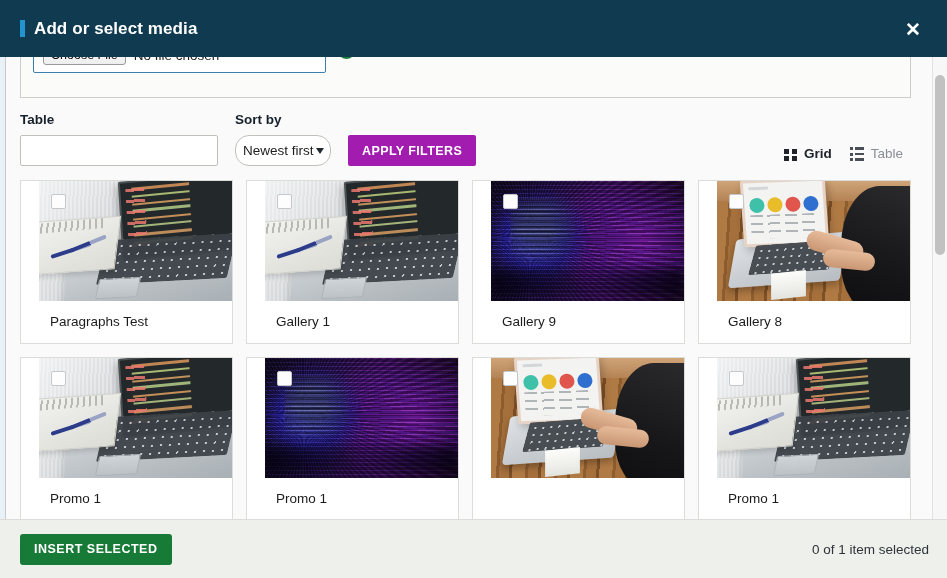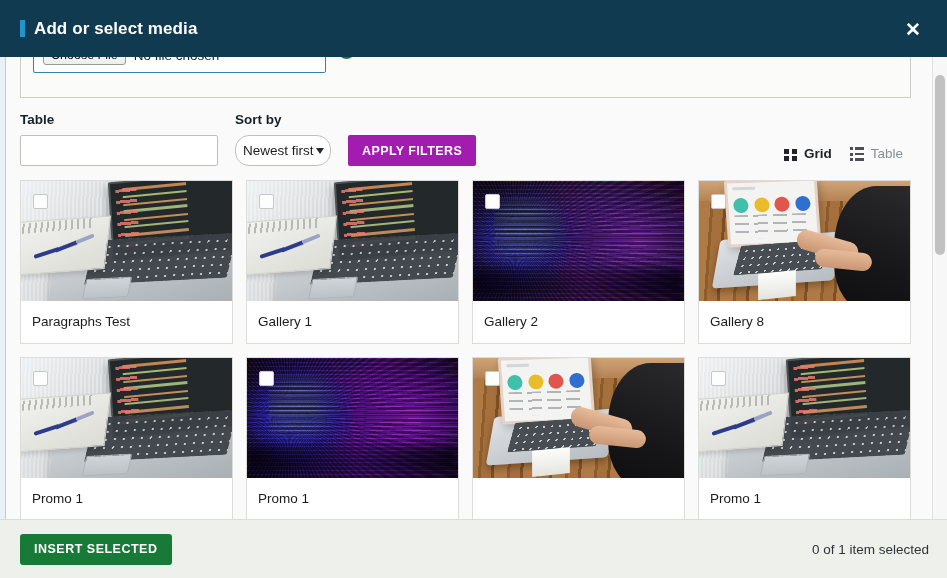--- a/index.html
+++ b/index.html
@@ -233,20 +233,21 @@
     margin: 14px 16px 0 14px;
     display: grid;
     grid-template-columns: repeat(4, 1fr);
     gap: 13px 13px;
   }
   .media-card {
     background: #fff;
     border: 1px solid #dcdcd8;
     cursor: pointer;
     overflow: hidden;
+    padding-left: 18px;
   }
   .thumb {
     position: relative;
     width: 100%;
     height: 120px;
     overflow: hidden;
     background: #cfd3d6;
   }
   .thumb-cb {
     position: absolute;
@@ -673,21 +674,21 @@
             <div class="thumb">
               <div class="art art-purple">
                 <div class="rays"></div>
                 <div class="codeblock"></div>
                 <div class="streaks"></div>
                 <div class="dark"></div>
                 <div class="vig"></div>
               </div>
               <span class="thumb-cb"></span>
             </div>
-            <div class="card-label">Gallery 2</div>
+            <div class="card-label">Gallery 9</div>
           </div>
           <div class="media-card">
             <div class="thumb">
               <div class="art art-wood">
                 <div class="woodtop"></div>
                 <div class="lapbase"></div>
                 <div class="lapscreen">
                   <span class="bar"></span>
                   <span class="dots">
                     <i></i>

